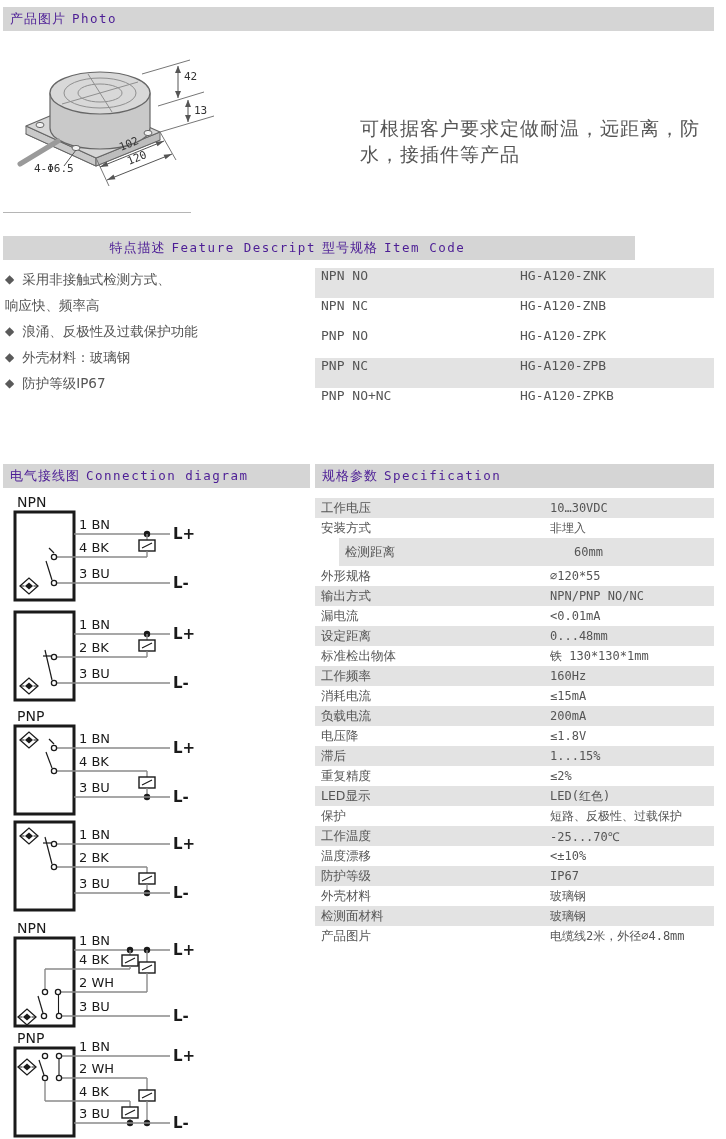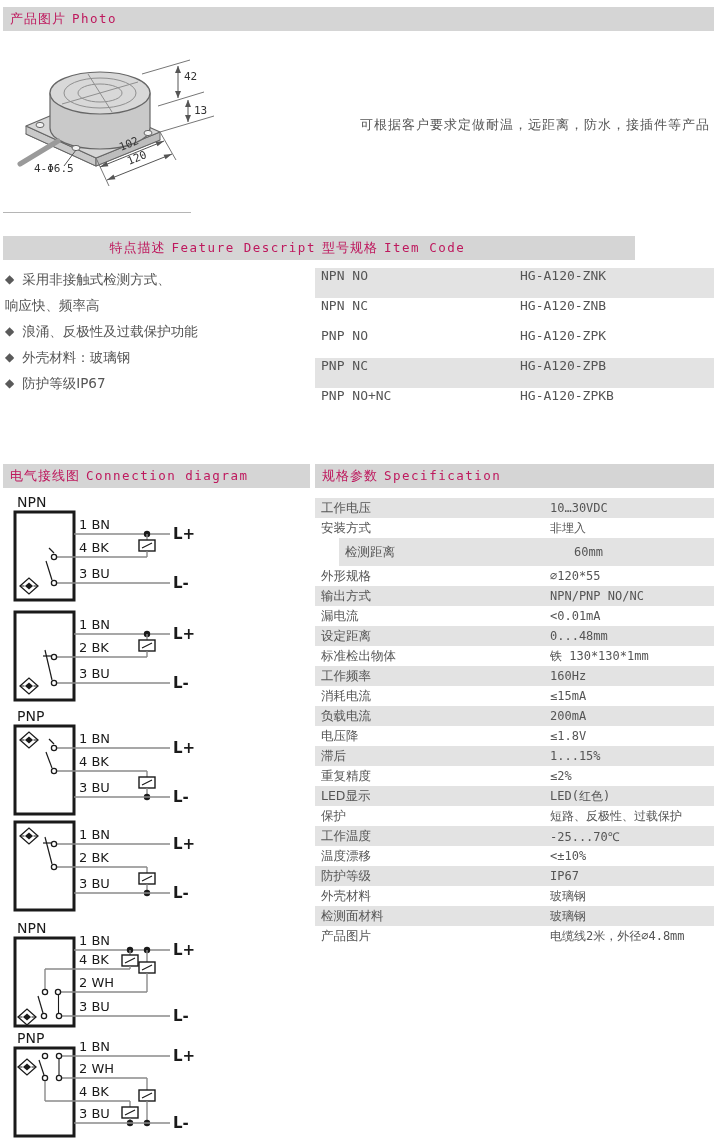--- a/index.html
+++ b/index.html
@@ -1,23 +1,23 @@
 <!DOCTYPE html>
 <html><head>
 <meta charset="utf-8">
 <style>
   html,body{margin:0;padding:0;background:#fff;}
   .page{position:relative;width:726px;height:1139px;background:#ffffff;overflow:hidden;
         font-family:"DejaVu Sans","Liberation Sans",sans-serif;color:#555;}
-  .bar{position:absolute;height:24px;background:#d5d5d5;color:#be185d;font-size:13px;
+  .bar{position:absolute;height:24px;background:#d5d5d5;color:#4c1d95;font-size:13px;
        line-height:24px;padding-left:7px;letter-spacing:1px;box-sizing:border-box;}
   .bar .en{font-family:"DejaVu Sans Mono","Liberation Mono",monospace;margin-left:6px;
        letter-spacing:1.5px;font-size:12.5px;}
   .divider{position:absolute;left:3px;top:212px;width:188px;height:1px;background:#b5b5b5;}
-  .photo-note{position:absolute;left:360px;top:116px;width:360px;font-size:13px;
+  .photo-note{position:absolute;left:360px;top:116px;width:360px;font-size:19px;
        letter-spacing:1px;color:#555;}
   .feature-list{position:absolute;left:5px;top:266px;width:305px;font-size:13.5px;
        line-height:26px;color:#555;}
   .feature-row{display:flex;align-items:flex-start;}
   .bullet{margin-right:8px;font-size:12px;line-height:26px;color:#5a5a5a;}
   .item-table{position:absolute;left:315px;top:268px;width:399px;}
   .item-row{height:30px;display:flex;align-items:flex-start;font-size:13px;color:#555;}
   .item-row.shade{background:#e3e3e3;}
   .item-type{width:199px;padding-left:6px;font-family:"DejaVu Sans Mono","Liberation Mono",monospace;}
   .item-code{font-family:"DejaVu Sans Mono","Liberation Mono",monospace;}

